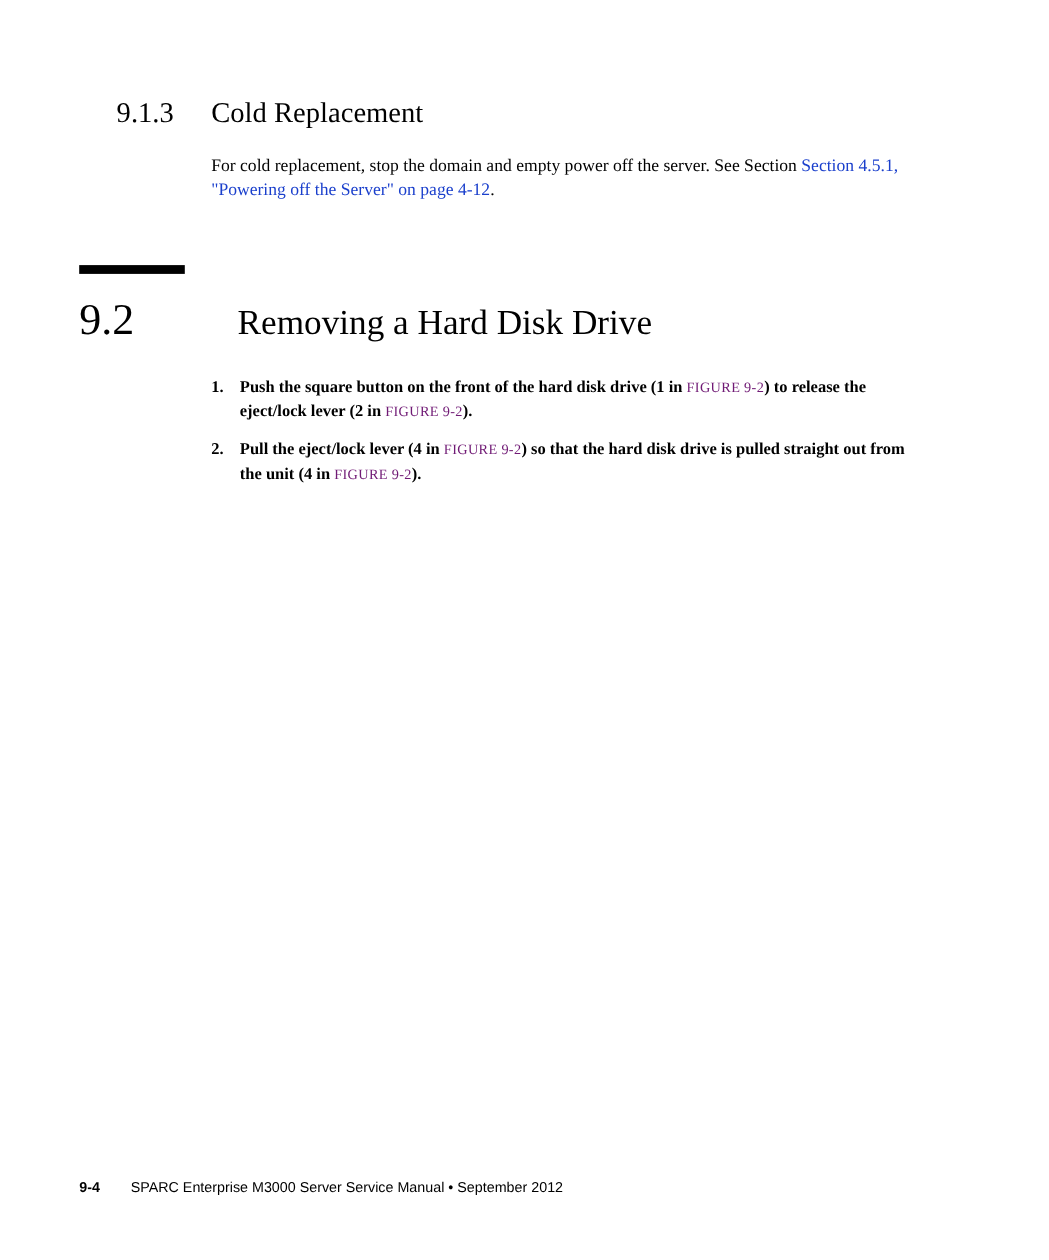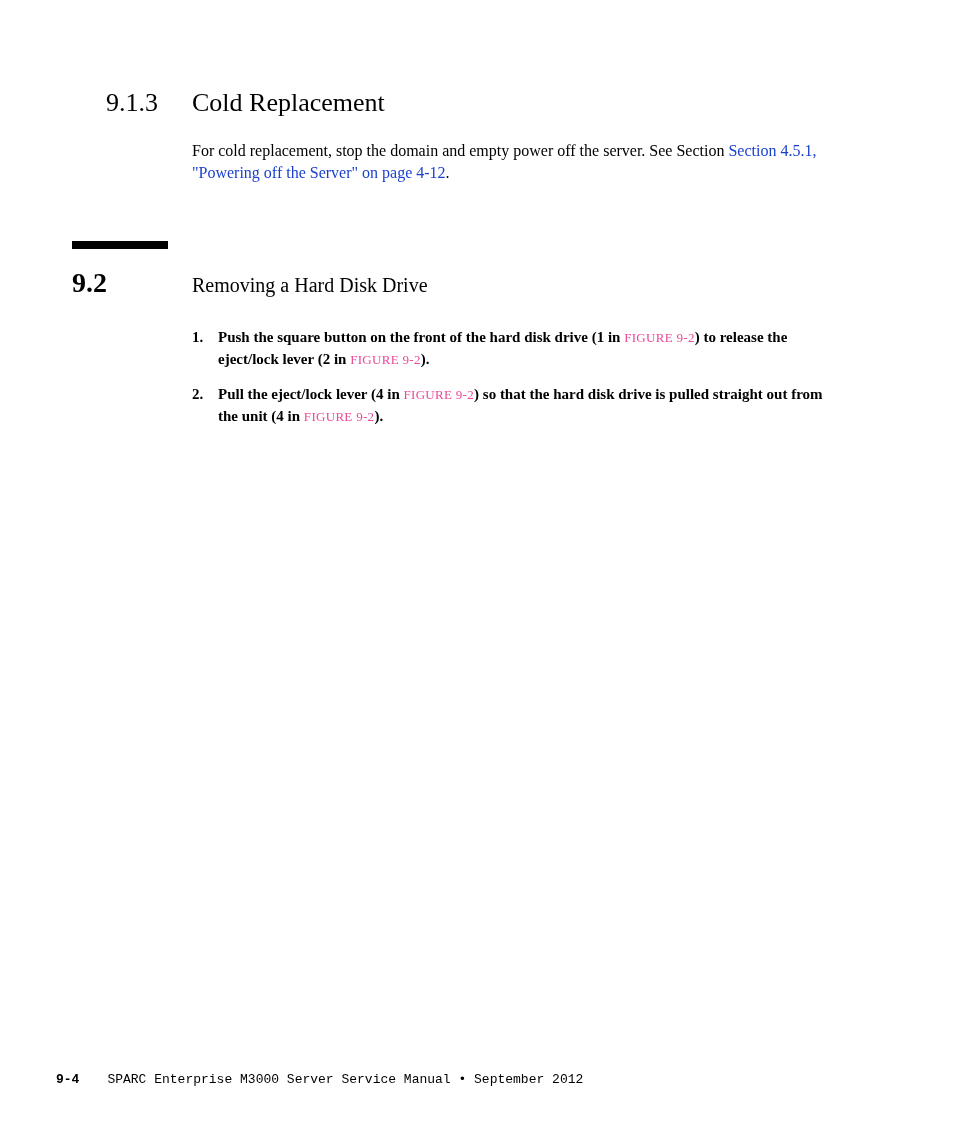--- a/index.html
+++ b/index.html
@@ -52,30 +52,31 @@
       background: #000;
       margin-top: 56px;
       margin-bottom: 18px;
     }
     .major-heading {
       display: flex;
       align-items: baseline;
       margin-bottom: 28px;
     }
     .major-number {
-      font-size: 28px;
-      font-weight: bold;
+      font-size: 40px;
+      font-weight: normal;
       width: 120px;
       flex-shrink: 0;
       font-family: 'Palatino Linotype', Palatino, Georgia, serif;
     }
     .major-title {
-      font-size: 20px;
+      font-size: 32px;
       font-weight: normal;
       font-family: 'Palatino Linotype', Palatino, Georgia, serif;
+      margin-left: 24px;
     }
     .note-box {
       margin-left: 120px;
       margin-right: 0;
       border-top: 1.5px solid #000;
       border-bottom: 1.5px solid #000;
       padding: 10px 0;
       font-size: 16px;
       line-height: 1.4;
       font-family: 'Palatino Linotype', Palatino, Georgia, serif;
@@ -98,31 +99,31 @@
       position: relative;
       padding-left: 26px;
     }
     .ordered-list li .num {
       position: absolute;
       left: 0;
       top: 0;
       font-weight: bold;
     }
     .figref {
-      color: #ec4899;
+      color: #701a75;
       font-size: 13px;
       font-weight: normal;
       letter-spacing: 0.3px;
     }
     .footer {
       position: absolute;
       bottom: 58px;
-      left: 56px;
+      left: 72px;
       right: 108px;
-      font-family: Liberation Mono, monospace;
+      font-family: Liberation Sans, sans-serif;
       font-size: 13px;
       display: flex;
       align-items: center;
     }
     .footer-pagenum {
       font-weight: bold;
       margin-right: 28px;
     }
     .footer-text {
       font-weight: normal;

